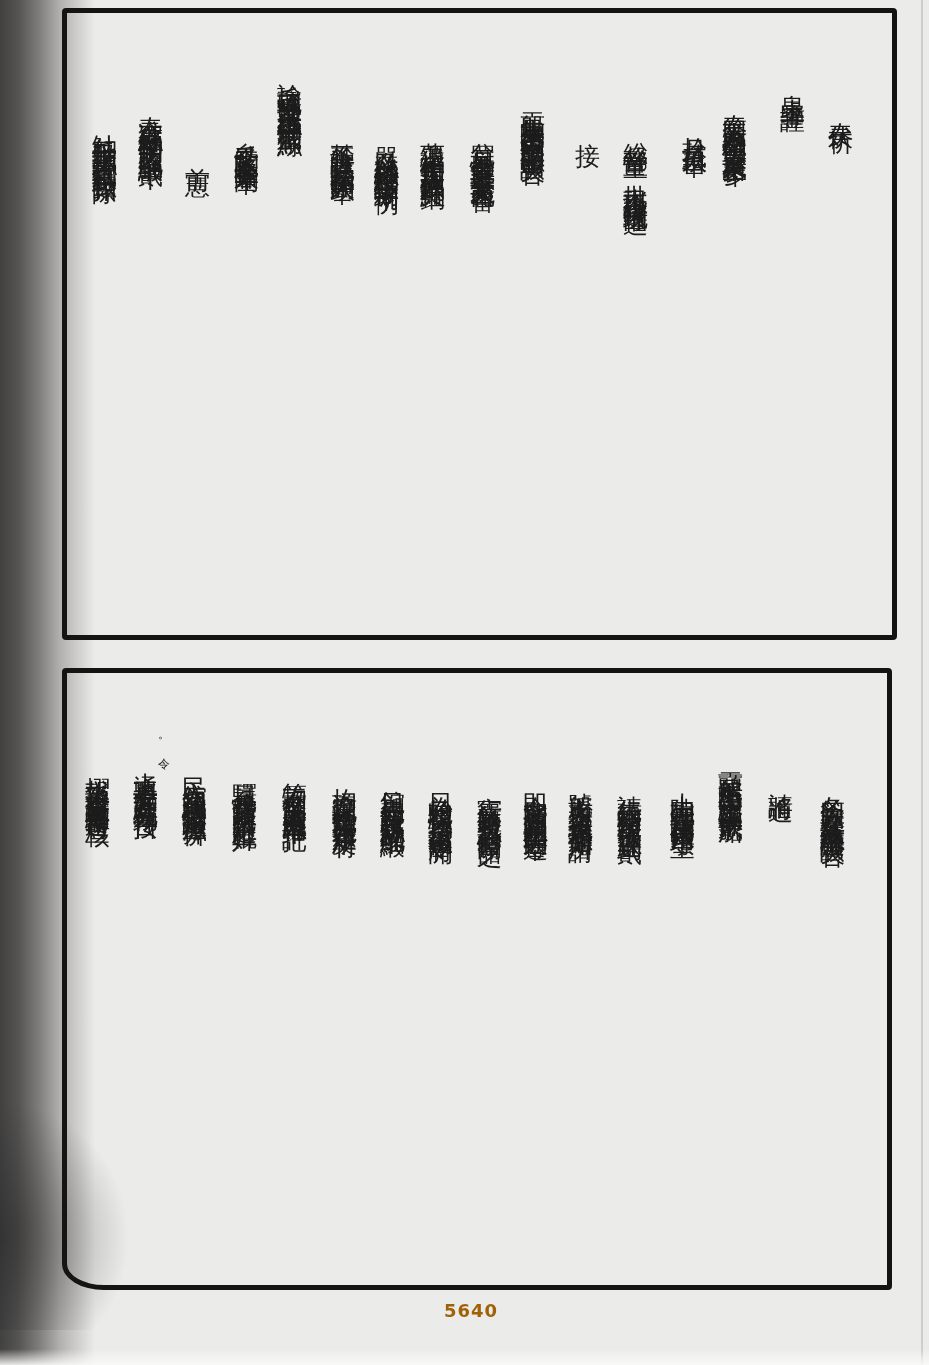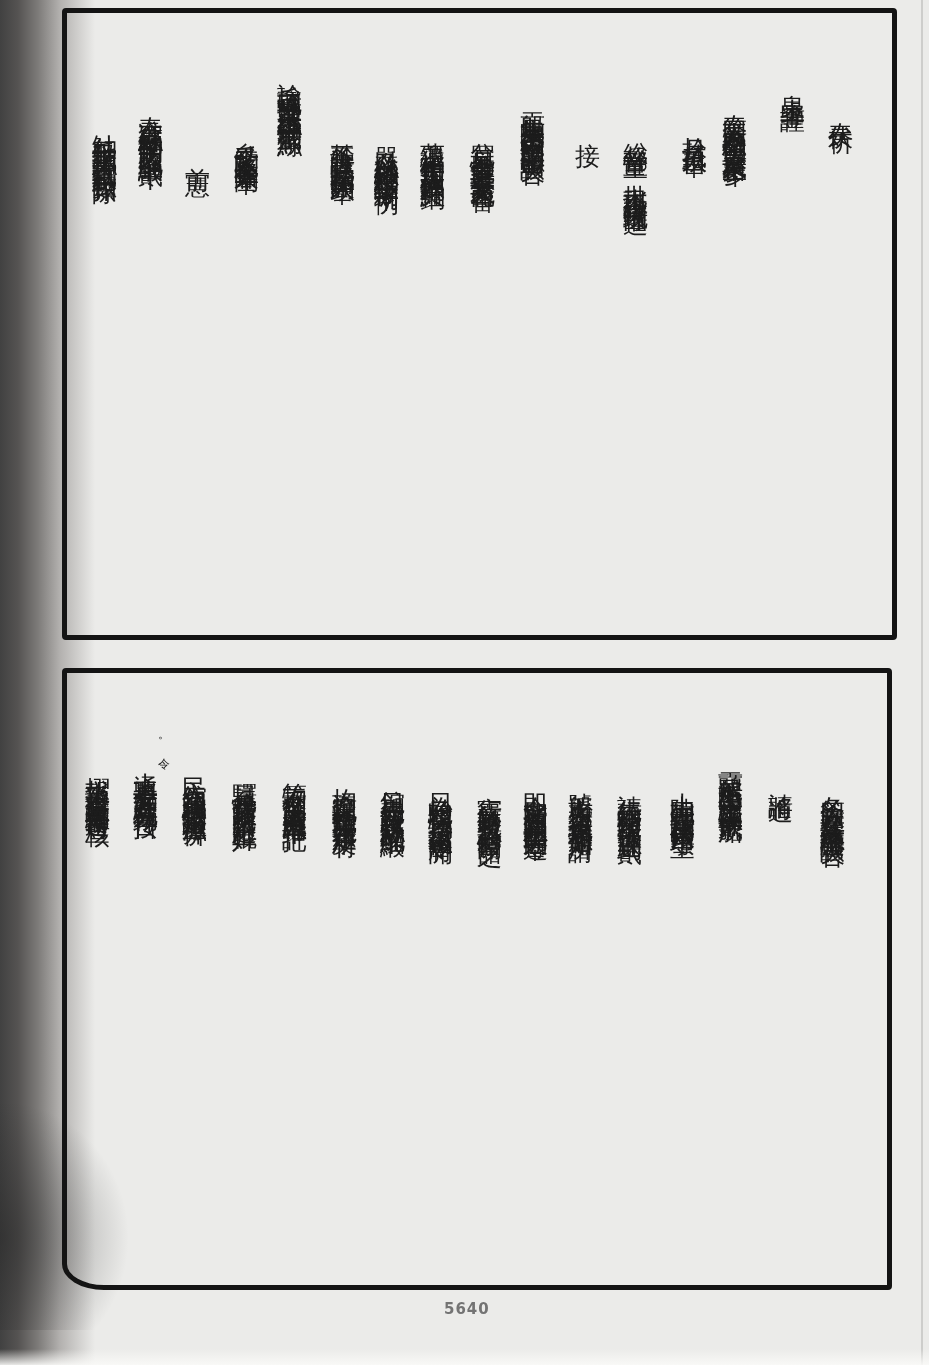--- a/index.html
+++ b/index.html
@@ -44,21 +44,21 @@
   }
   .insert-note{
     position:absolute;
     writing-mode:vertical-rl;
     text-orientation:upright;
     font-size:12px;letter-spacing:1px;color:#1c1c1c;
   }
   .page-number{
     position:absolute;left:444px;top:1300px;
     font-family:"DejaVu Sans", sans-serif;
-    font-size:15px;font-weight:bold;color:#737373;letter-spacing:1px;
+    font-size:18px;font-weight:bold;color:#a16207;letter-spacing:1px;
   }
 </style>
 </head>
 <body>
 
 <div class="gutter"></div>
 <div class="gutter-foot"></div>
 <div class="page-edge-right"></div>
 <div class="page-foot-band"></div>
 

